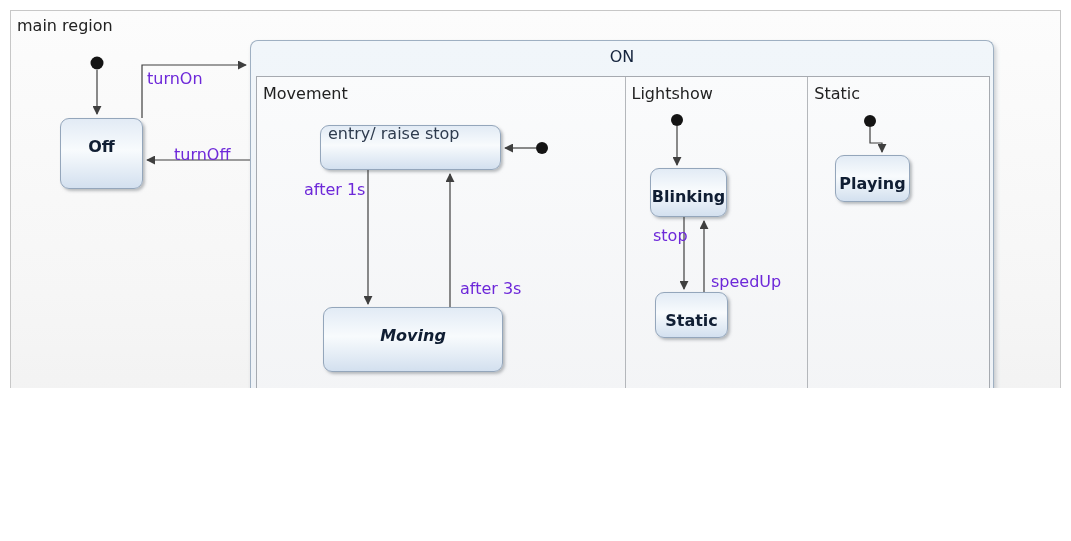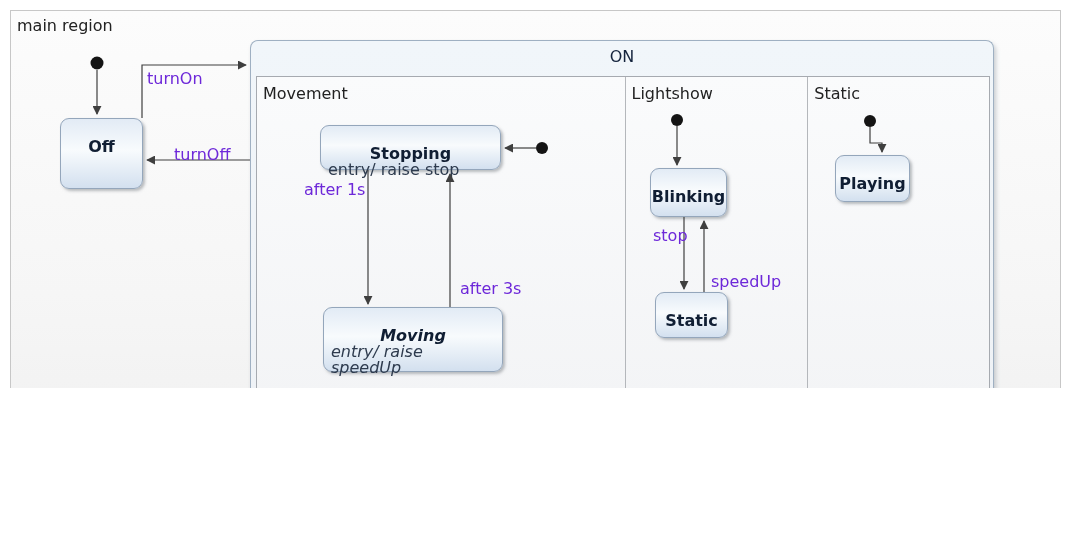--- a/index.html
+++ b/index.html
@@ -81,27 +81,25 @@
       <div class="region region-lightshow">
         <span class="region-label">Lightshow</span>
       </div>
       <div class="region region-music">
         <span class="region-label">Static</span>
       </div>
     </div>
   </div>
 
   <div class="state" style="left:320px;top:125px;width:181px;height:45px;">
-    <span class="title">Stopping</span>
     <span class="entry">entry/ raise stop</span>
   </div>
 
   <div class="state" style="left:323px;top:307px;width:180px;height:65px;font-style:italic;">
     <span class="title">Moving</span>
-    <span class="entry">entry/ raise speedUp</span>
   </div>
 
   <div class="state" style="left:650px;top:168px;width:77px;height:49px;">
     <span class="title">Blinking</span>
   </div>
 
   <div class="state" style="left:655px;top:292px;width:73px;height:46px;">
     <span class="title">Static</span>
   </div>
 

